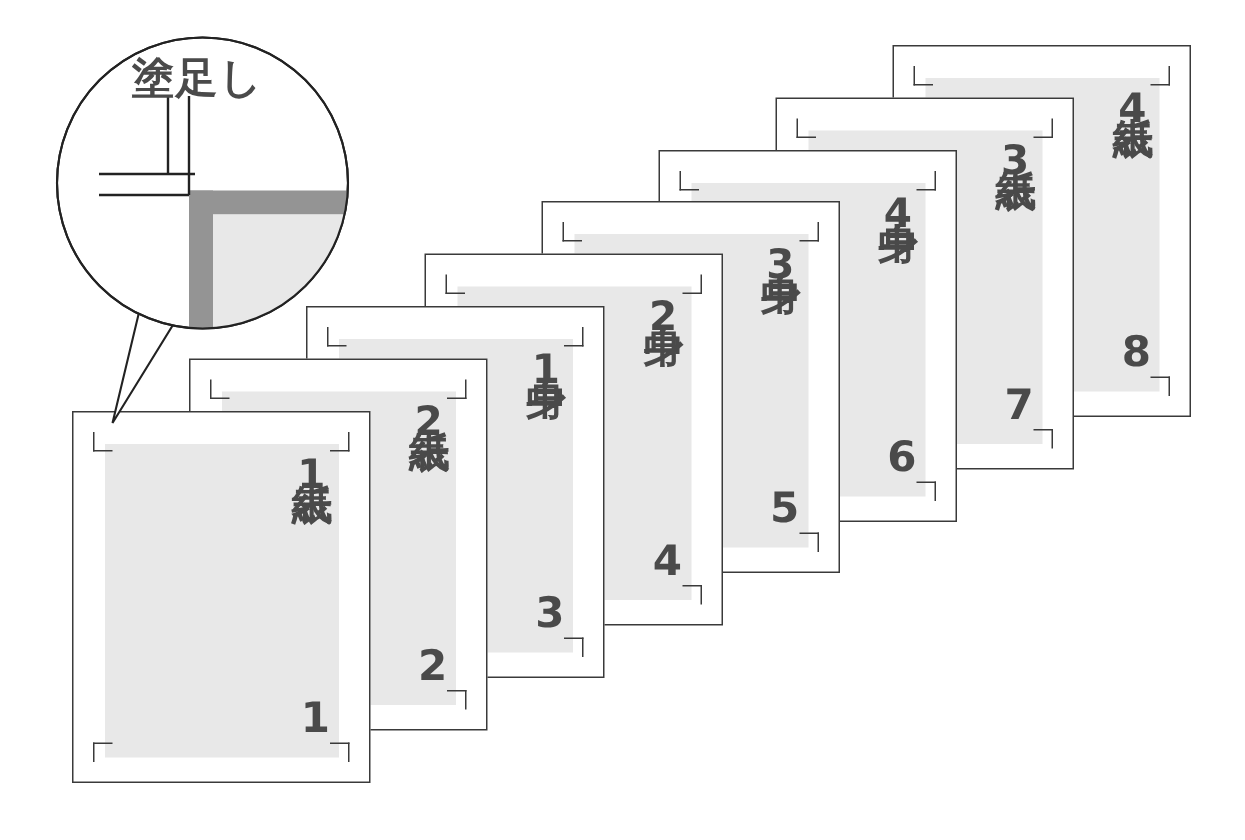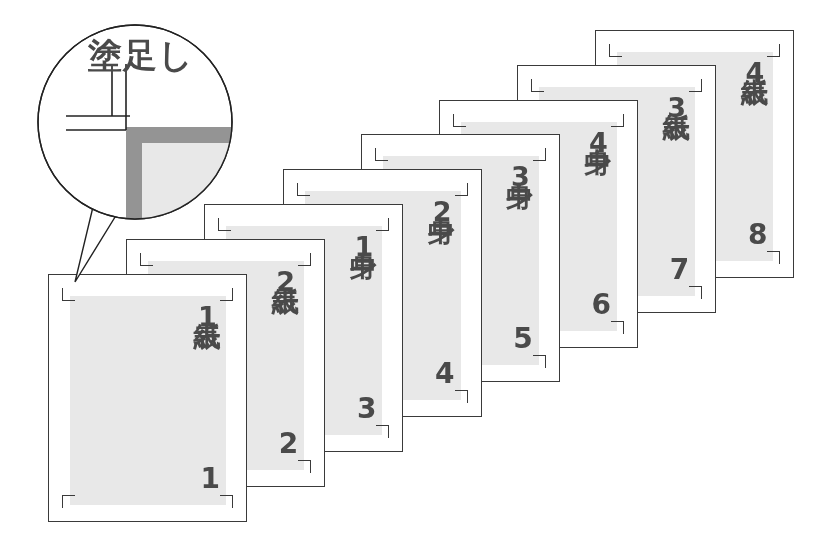--- a/index.html
+++ b/index.html
@@ -77,21 +77,21 @@
   #callout {
     position: absolute;
     left: 0; top: 0;
     width: 830px; height: 560px;
     pointer-events: none;
   }
   .callout-text {
     position: absolute;
     left: 88px;
     top: 33px;
-    font-size: 34px;
+    font-size: 28px;
     font-weight: bold;
     color: #4a4a4a;
     letter-spacing: 1px;
     white-space: nowrap;
   }
 </style>
 </head>
 <body>
 
 <div id="stage">

